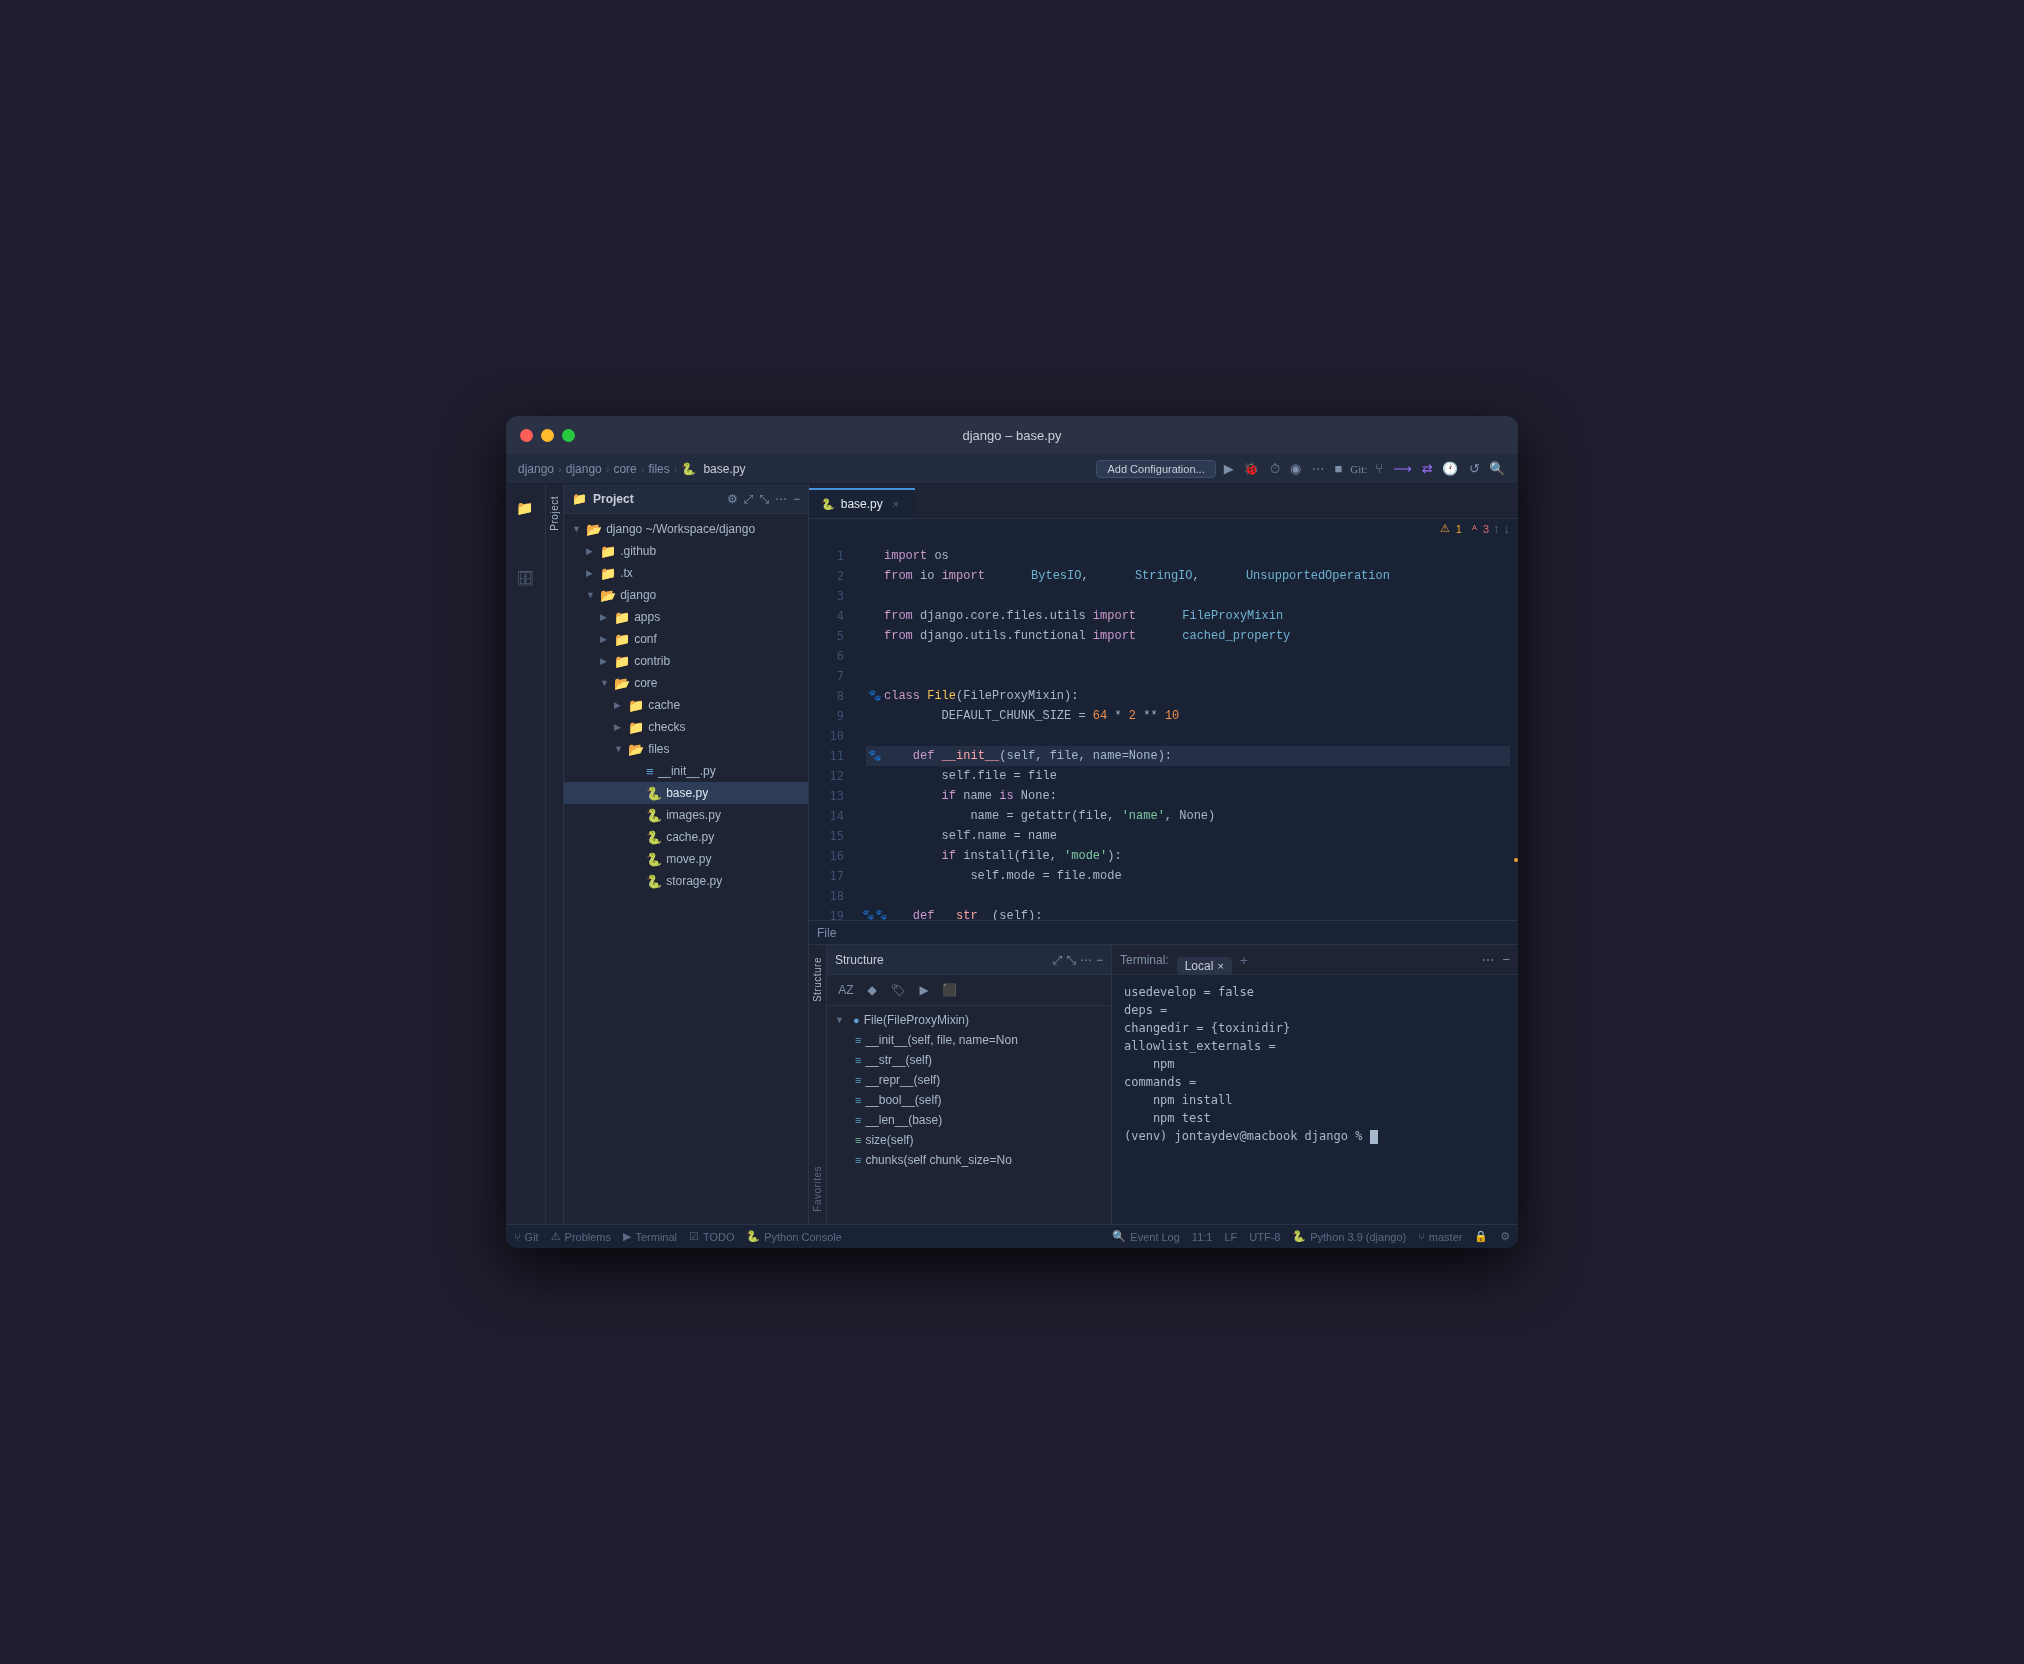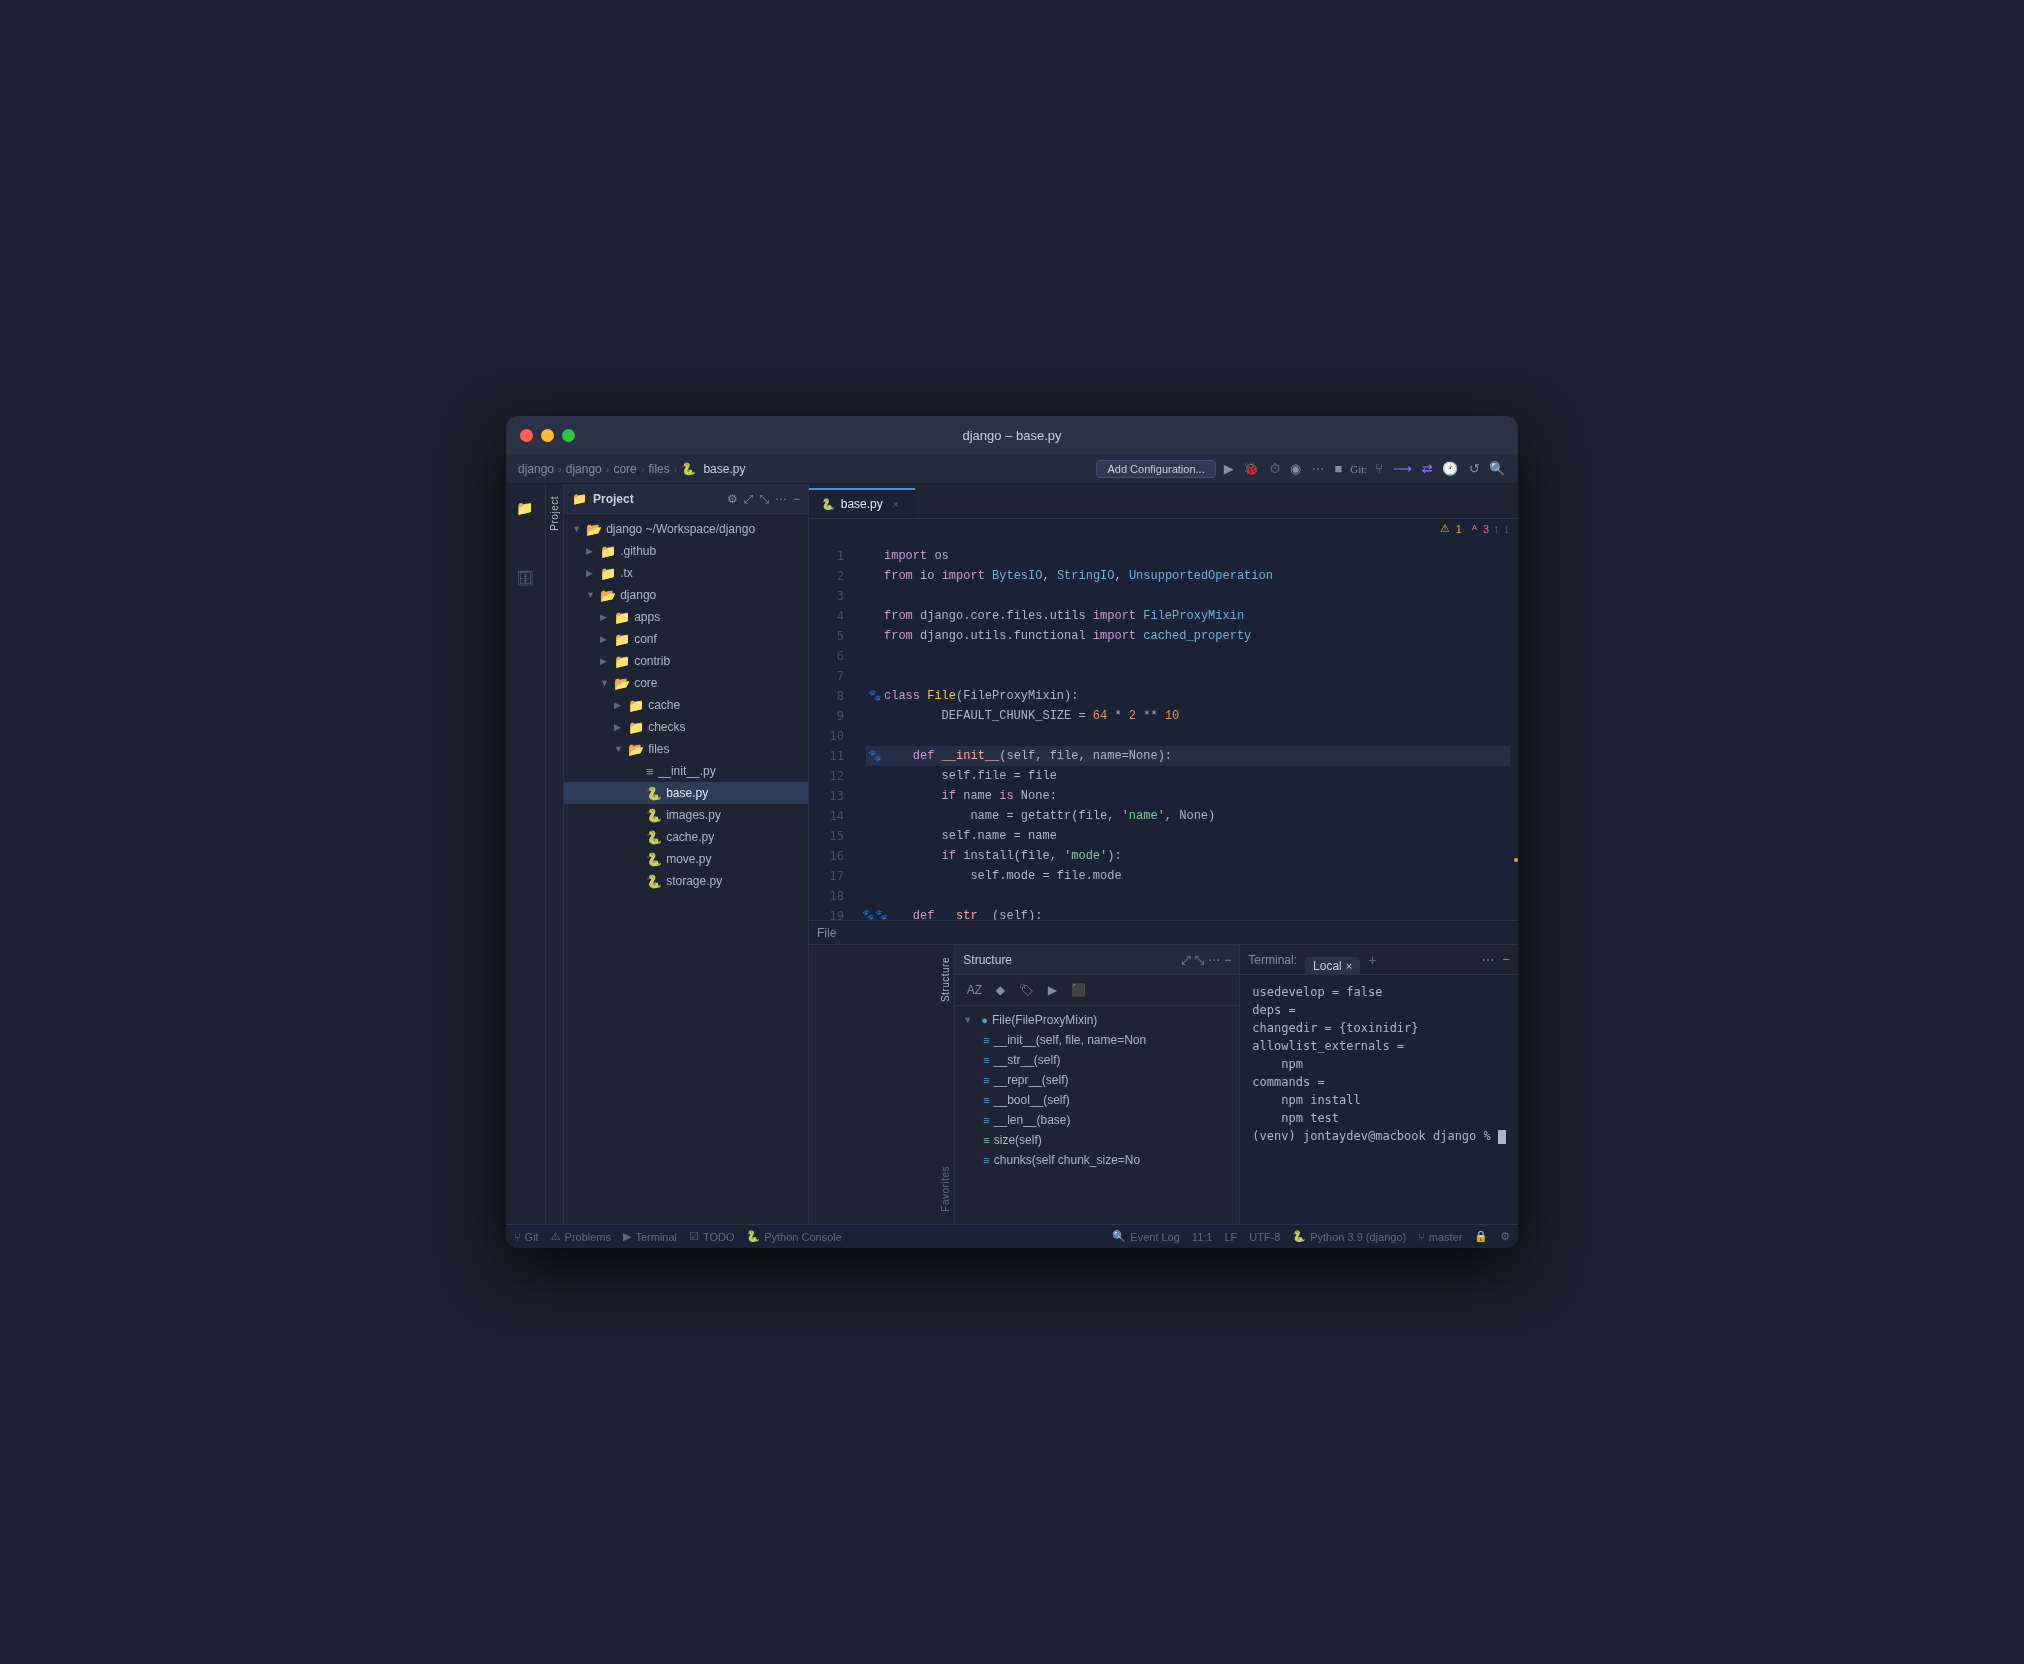--- a/index.html
+++ b/index.html
@@ -277,21 +277,21 @@
     .kw-import { color: #cc99cd; }
     .kw-from { color: #cc99cd; }
     .kw-class { color: #cc99cd; }
     .kw-def { color: #cc99cd; }
     .kw-if { color: #cc99cd; }
     .kw-is { color: #cc99cd; }
     .str-val { color: #7ec8a0; }
     .num-val { color: #f08d49; }
     .func-name { color: #fca5a5; }
     .class-name { color: #f8c555; }
-    .module-name { color: #6fb3d2; }
+    .module-name { color: #6fb3d2; margin-left: 39px; }
     .line-icon {
       width: 18px;
       height: 20px;
       display: inline-flex;
       align-items: center;
       justify-content: center;
       font-size: 11px;
       flex-shrink: 0;
     }
     
@@ -321,21 +321,20 @@
     }
     .warn-count { color: #f0a030; }
     .err-count { color: #e06b75; }
     
     .bottom-area {
       height: 280px;
       display: flex;
       flex-direction: column;
       border-top: 1px solid #2a3347;
       flex-shrink: 0;
-      align-items: flex-end;
     }
     .bottom-panels {
       display: flex;
       flex: 1;
       overflow: hidden;
     }
     
     .structure-panel {
       width: 285px;
       background: #1e2433;

